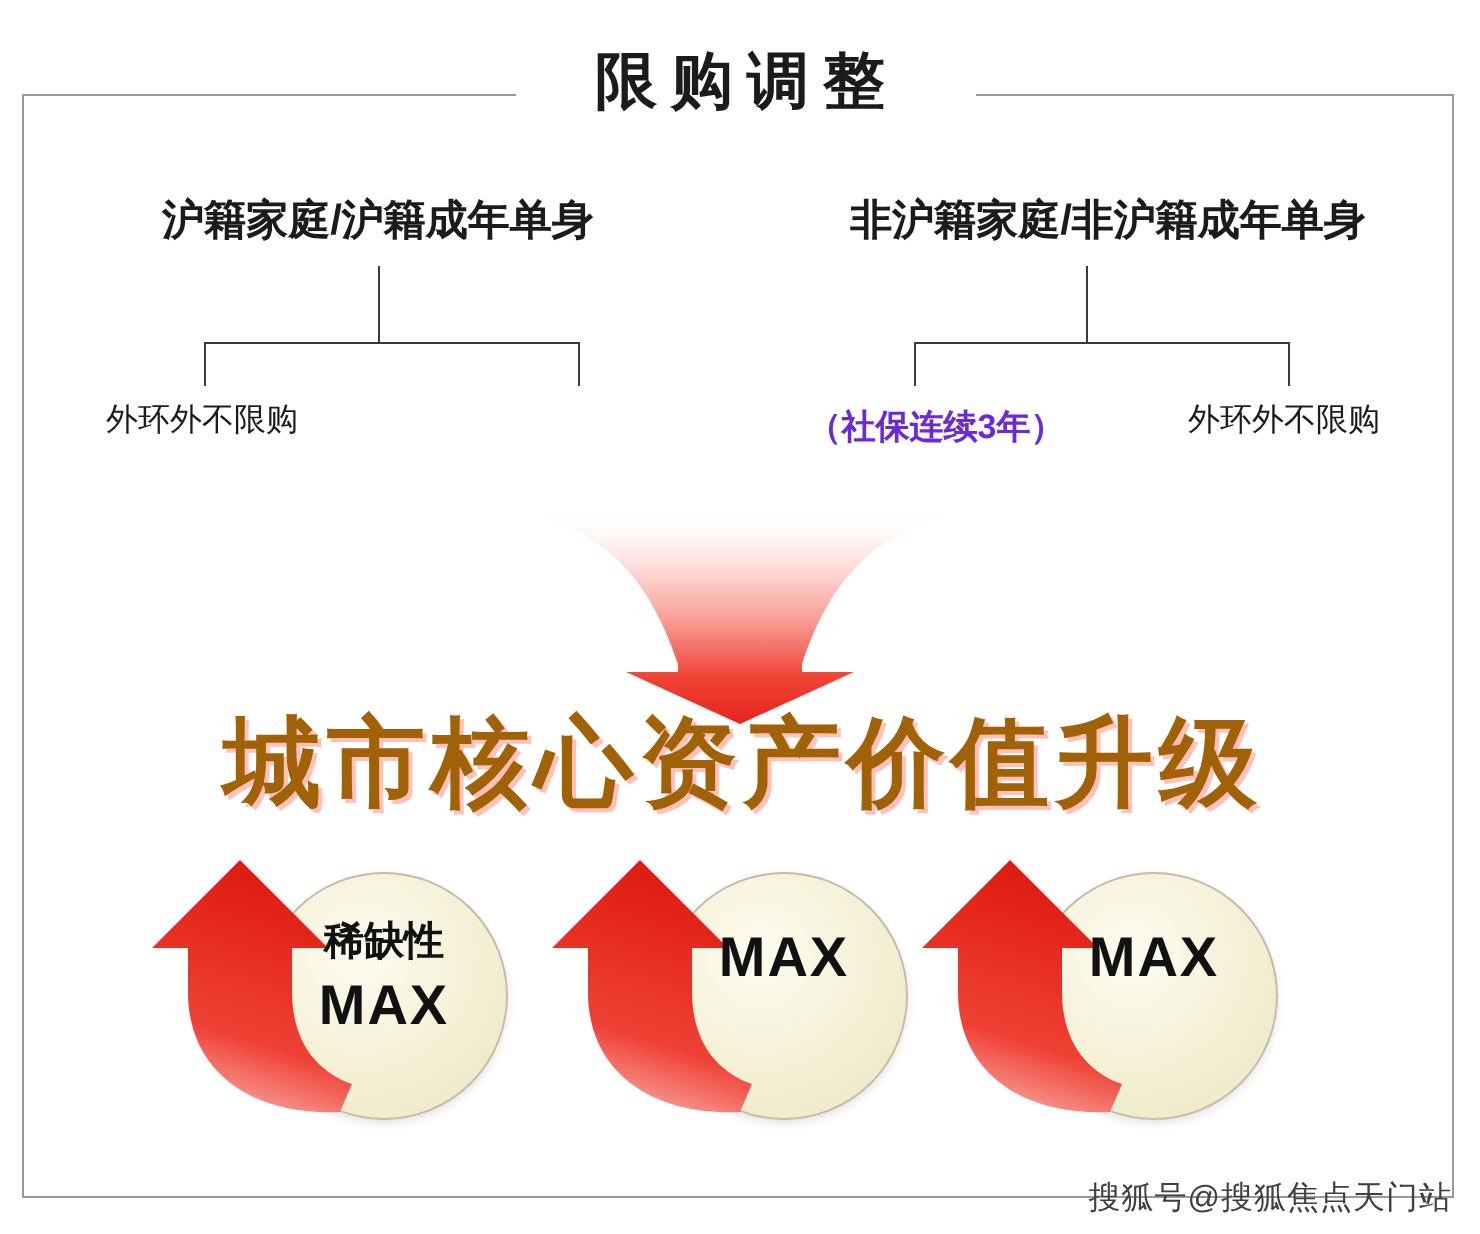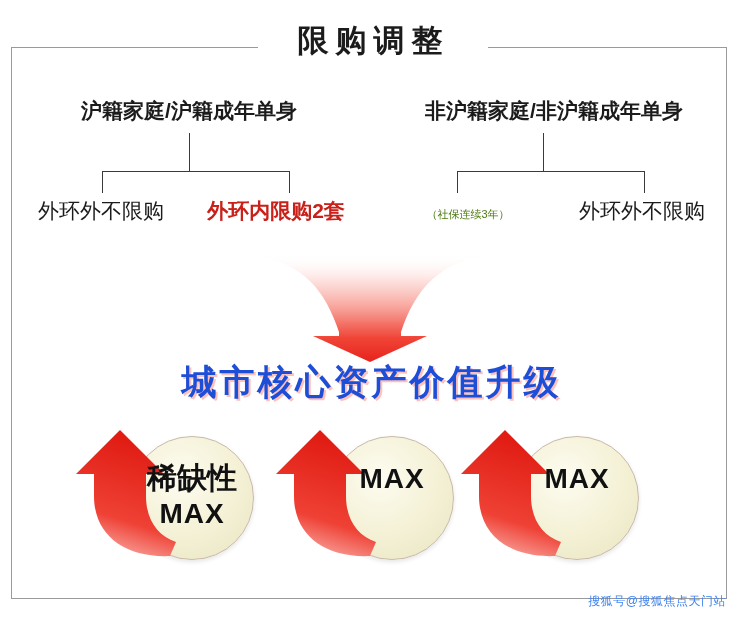--- a/index.html
+++ b/index.html
@@ -79,28 +79,28 @@
   
   .policy {
     position: absolute;
     top: 197px;
     white-space: nowrap;
     line-height: 28px;
     text-align: center;
   }
   .policy .main {
     display: block;
-    font-size: 21px;
+    font-size: 16px;
   }
   .policy .sub {
     display: block;
-    font-size: 11px;
-    color: #4d7c0f;
+    font-size: 17px;
+    color: #6d28d9;
     margin-top: 3px;
-    font-weight: normal;
+    font-weight: bold;
   }
   .policy.plain .main {
     color: #1b1b1b;
     font-weight: normal;
   }
   .policy.accent .main {
     color: #c9201a;
     font-weight: bold;
   }
   .p1 { left: 16px;  width: 170px; }
@@ -117,24 +117,24 @@
     height: 110px;
   }
 
   
   .headline {
     position: absolute;
     left: 0;
     top: 356px;
     width: 740px;
     text-align: center;
-    font-size: 35px;
+    font-size: 49px;
     font-weight: bold;
     letter-spacing: 3px;
-    color: #1d4ed8;
+    color: #a16207;
     text-shadow: 2px 2px 0 rgba(255,140,130,0.55);
     line-height: 52px;
     white-space: nowrap;
     text-indent: 3px;
   }
 
   
   .badges {
     position: absolute;
     left: 0;
@@ -175,39 +175,39 @@
     left: 56px;
     top: 38px;
     width: 128px;
     text-align: center;
     color: #111111;
     line-height: 1.18;
     z-index: 3;
   }
   .badge-text .cn {
     display: block;
-    font-size: 30px;
+    font-size: 20px;
     font-weight: bold;
     white-space: nowrap;
   }
   .badge-text .max {
     display: block;
     font-size: 28px;
     font-weight: bold;
     letter-spacing: 1px;
     margin-top: 2px;
   }
 
   
   .watermark {
     position: absolute;
     right: 14px;
     bottom: 7px;
-    font-size: 12px;
-    color: #3b82f6;
+    font-size: 16px;
+    color: #404040;
     white-space: nowrap;
     letter-spacing: 0.5px;
   }
 </style>
 </head>
 <body>
 
 <div id="infographic">
 
   <div class="frame"></div>
@@ -223,24 +223,20 @@
   <div class="conn conn-v" style="left:102px; top:171px; height:22px;"></div>
   <div class="conn conn-v" style="left:289px; top:171px; height:22px;"></div>
 
   <div class="conn conn-v" style="left:543px; top:133px; height:38px;"></div>
   <div class="conn conn-h" style="left:457px; top:171px; width:188px;"></div>
   <div class="conn conn-v" style="left:457px; top:171px; height:22px;"></div>
   <div class="conn conn-v" style="left:644px; top:171px; height:22px;"></div>
 
   <div class="policy plain p1">
     <span class="main">外环外不限购</span>
-    <span class="sub"></span>
-  </div>
-  <div class="policy accent p2">
-    <span class="main">外环内限购2套</span>
     <span class="sub"></span>
   </div>
   <div class="policy accent p3">
     <span class="sub">（社保连续3年）</span>
   </div>
   <div class="policy plain p4">
     <span class="main">外环外不限购</span>
   </div>
 
   <svg class="funnel" viewBox="0 0 255 110">

